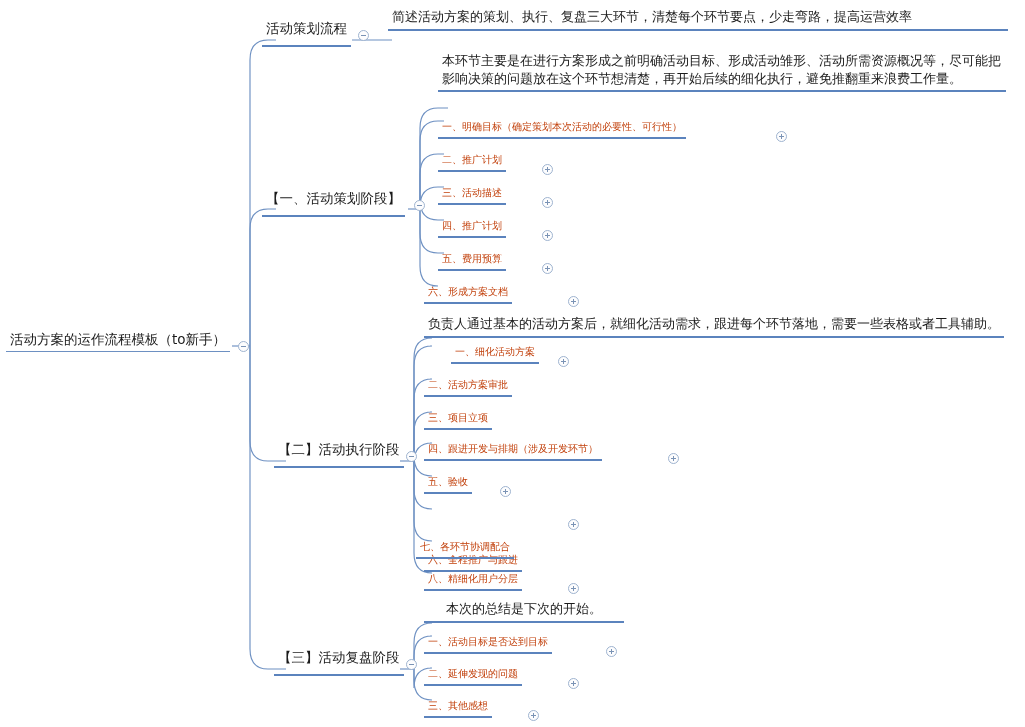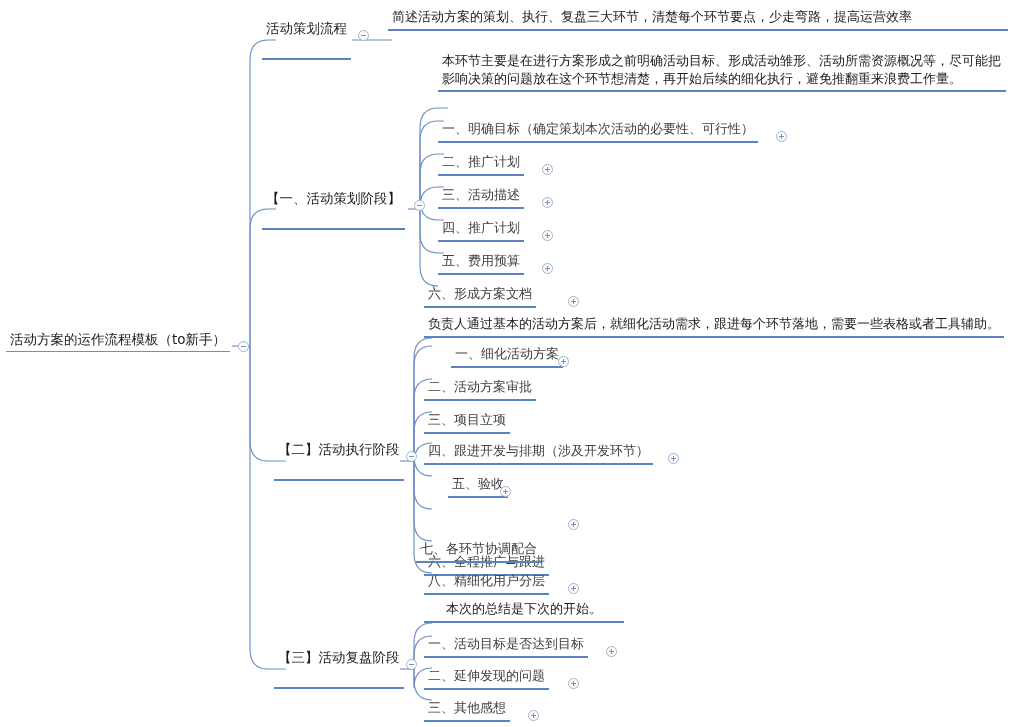--- a/index.html
+++ b/index.html
@@ -42,26 +42,26 @@
     border-bottom:1.4px solid #6d90c2;
     padding-bottom:3px;
   }
   
   .node.lv1{
     font-size:13.5px;
     color:#1b1b1b;
   }
   .node.lv1 .label{
     border-bottom:2.6px solid #5b83bd;
-    padding-bottom:21px;
+    padding-bottom:8px;
   }
   
   .node.lv2{
-    font-size:13px;
-    color:#404040;
+    font-size:10px;
+    color:#c2410c;
   }
   .node.lv2 .label{
     border-bottom:2.8px solid #5b83bd;
     padding-bottom:3px;
   }
   .node.note{
     font-size:13px;
     color:#1b1b1b;
     white-space:normal;
   }
@@ -214,21 +214,21 @@
 
   <div class="node lv2" style="left:424px;top:411px;">
     <span class="label">三、项目立项</span>
   </div>
 
   <div class="node lv2" style="left:424px;top:442px;">
     <span class="label">四、跟进开发与排期（涉及开发环节）</span>
   </div>
   <span class="toggle plus" style="left:668px;top:453px;"></span>
 
-  <div class="node lv2" style="left:424px;top:475px;margin-left:24px;">
+  <div class="node lv2" style="left:424px;top:475px;">
     <span class="label">五、验收</span>
   </div>
   <span class="toggle plus" style="left:500px;top:486px;"></span>
 
   <div class="node lv2" style="left:424px;top:508px;margin-top:45px;">
     <span class="label">六、全程推广与跟进</span>
   </div>
   <span class="toggle plus" style="left:568px;top:519px;"></span>
 
   <div class="node lv2" style="left:416px;top:540px;">

